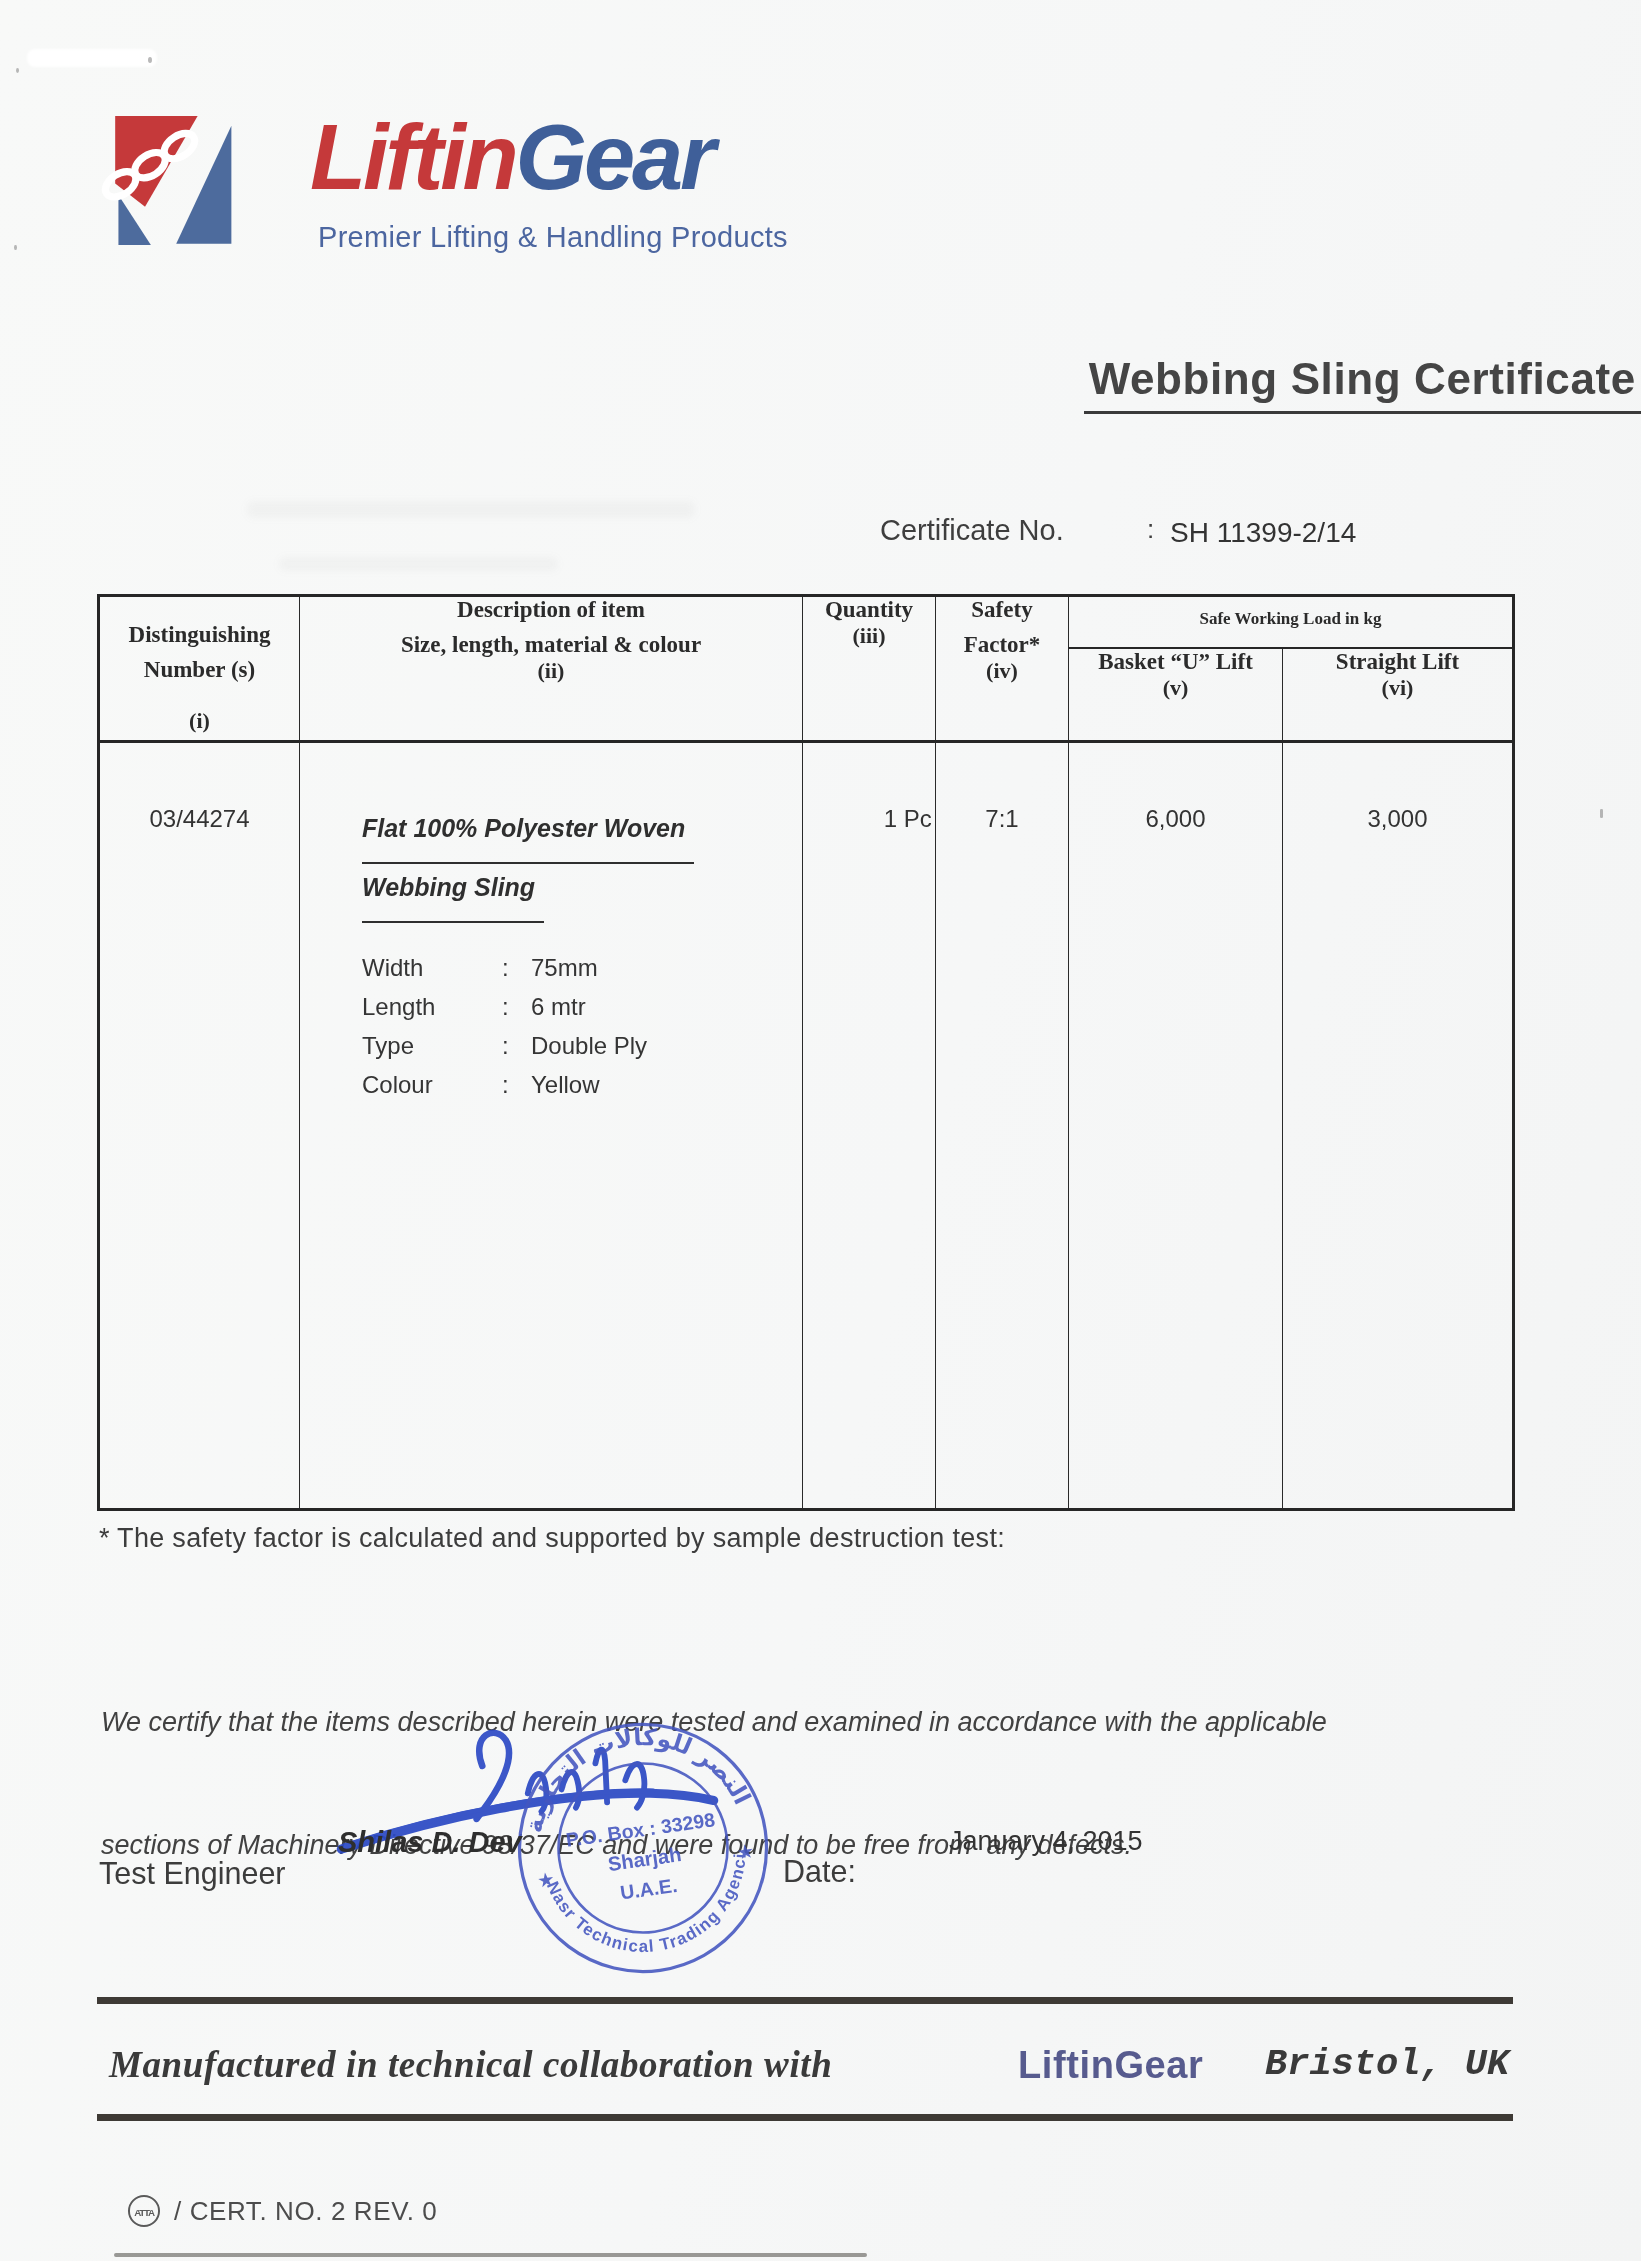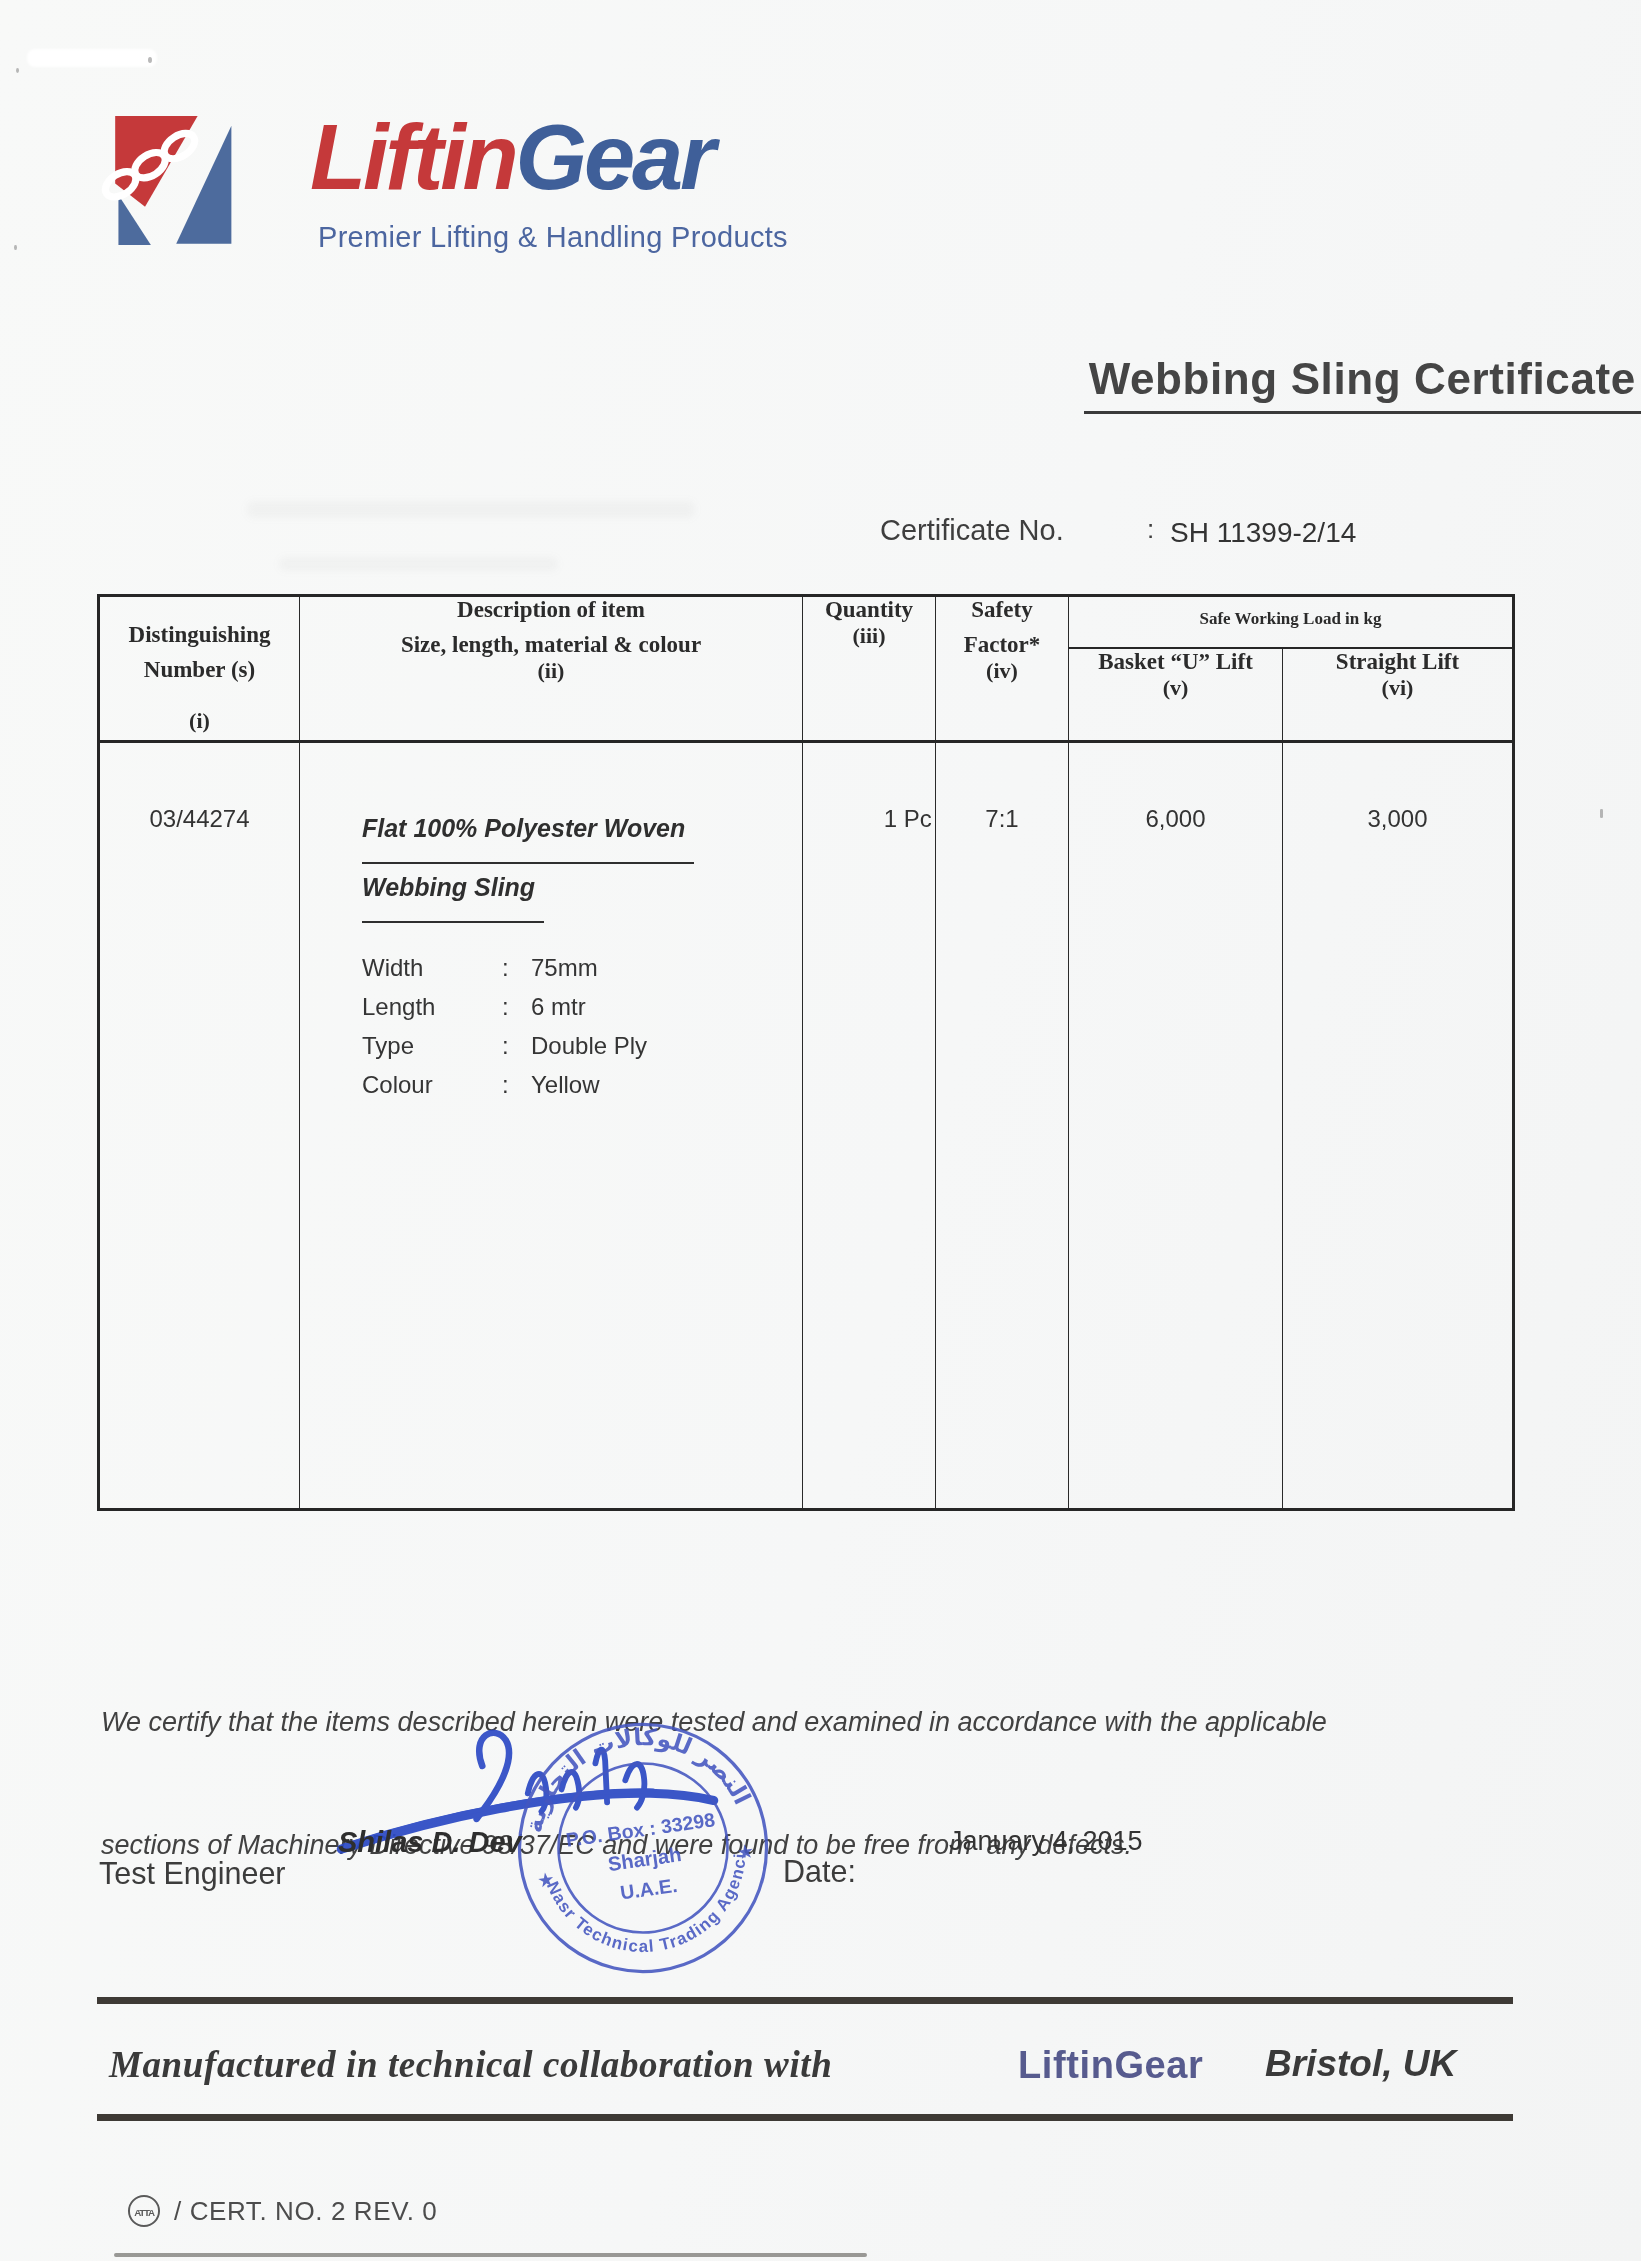--- a/index.html
+++ b/index.html
@@ -63,21 +63,21 @@
   #sig-svg{left:286px; top:1701px;}
 
   
   .rule{left:97px; width:1416px; height:6.5px; background:#3e3a35;}
   #rule-1{top:1997px;} #rule-2{top:2114px;}
   #footer-prefix{left:109px; top:2043px; font-size:37px; font-weight:bold; font-style:italic;
     font-family:"Liberation Serif", serif; color:#3a3a3a; letter-spacing:0.6px; white-space:nowrap;}
   #footer-brand{left:1018px; top:2044px; font-size:38px; font-weight:bold; color:#575b8e;
     letter-spacing:0.6px; white-space:nowrap;}
   #footer-loc{left:1265px; top:2043px; font-size:37px; font-weight:bold; font-style:italic;
-    font-family:Liberation Sans, sans-serif; color:#3a3a3a; white-space:nowrap;}
+    font-family:Liberation Mono, monospace; color:#3a3a3a; white-space:nowrap;}
   #doc-ref{left:127px; top:2194px; display:flex; align-items:center; gap:13px;}
   #doc-ref .txt{font-size:26px; color:#4c4c4c; letter-spacing:0.6px;}
 
   
   .ghost{background:rgba(110,110,110,.05); filter:blur(3.9px); border-radius:6.5px;}
   #ghost-1{left:247px; top:501px; width:448px; height:17px;}
   #ghost-2{left:279px; top:557px; width:279px; height:14.3px;}
   #staple-smear{left:27px; top:49px; width:130px; height:18px; background:rgba(255,255,255,.95);
     filter:blur(1.3px); border-radius:7.8px;}
   .dot{background:#8a8a8a; border-radius:50%; opacity:.6;}
@@ -225,20 +225,21 @@
         </div>
       </td>
       <td class="body-cell c-right">1 Pc</td>
       <td class="body-cell c-center">7:1</td>
       <td class="body-cell c-center">6,000</td>
       <td class="body-cell c-center">3,000</td>
     </tr>
   </tbody>
     </table>
 
+  <div class="abs" id="footnote">* The safety factor is calculated and supported by sample destruction test:</div>
   <div class="abs" id="certify">
     <div>We certify that the items described herein were tested and examined in accordance with the applicable</div>
     <div>sections of Machinery Directive 98/37/EC and were found to be free from  any defects.</div>
   </div>
 
   <svg class="abs" id="sig-svg" width="468" height="195" viewBox="0 0 720 300">
     <g stroke="#2b49c4" fill="none" stroke-linecap="round" stroke-linejoin="round" opacity="0.92">
       <path stroke-width="10" d="M 302,100 C 284,52 322,36 338,60 C 354,86 330,132 303,168 C 294,180 289,188 297,175"></path>
       <path stroke-width="9" d="M 372,142 c 8,-36 24,-40 28,-8 c 2,18 -2,30 -7,36"></path>
       <path stroke-width="9" d="M 424,136 c 8,-33 21,-36 26,-6 c 3,18 0,27 -4,34"></path>

